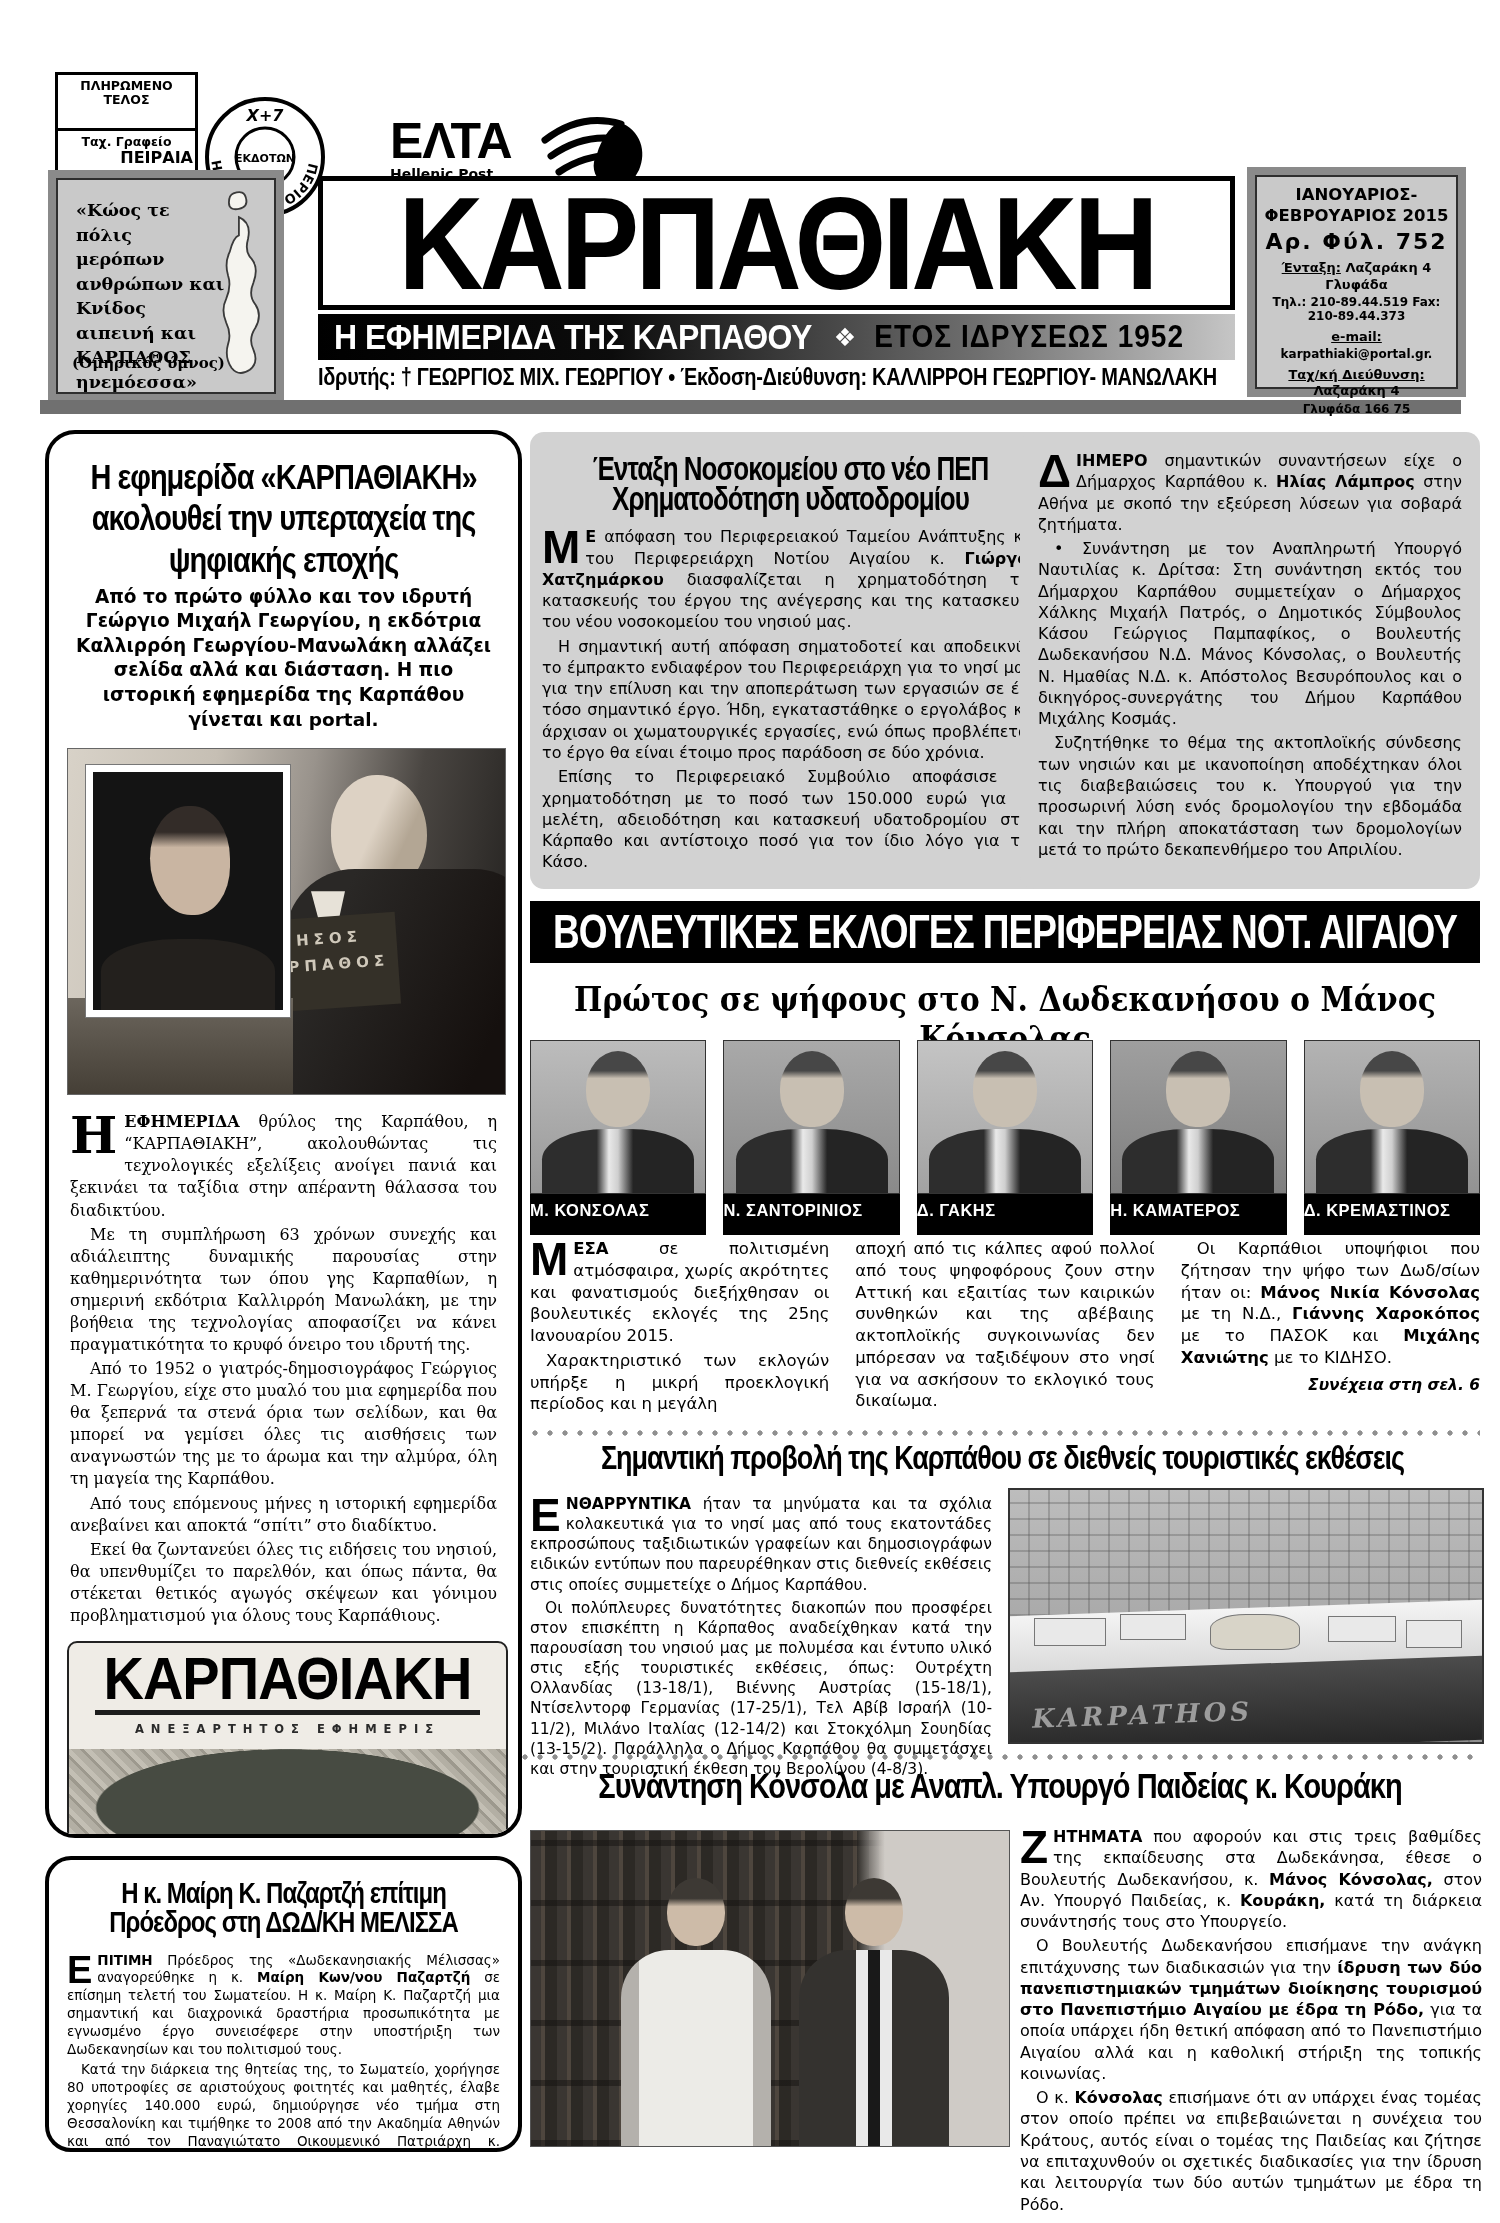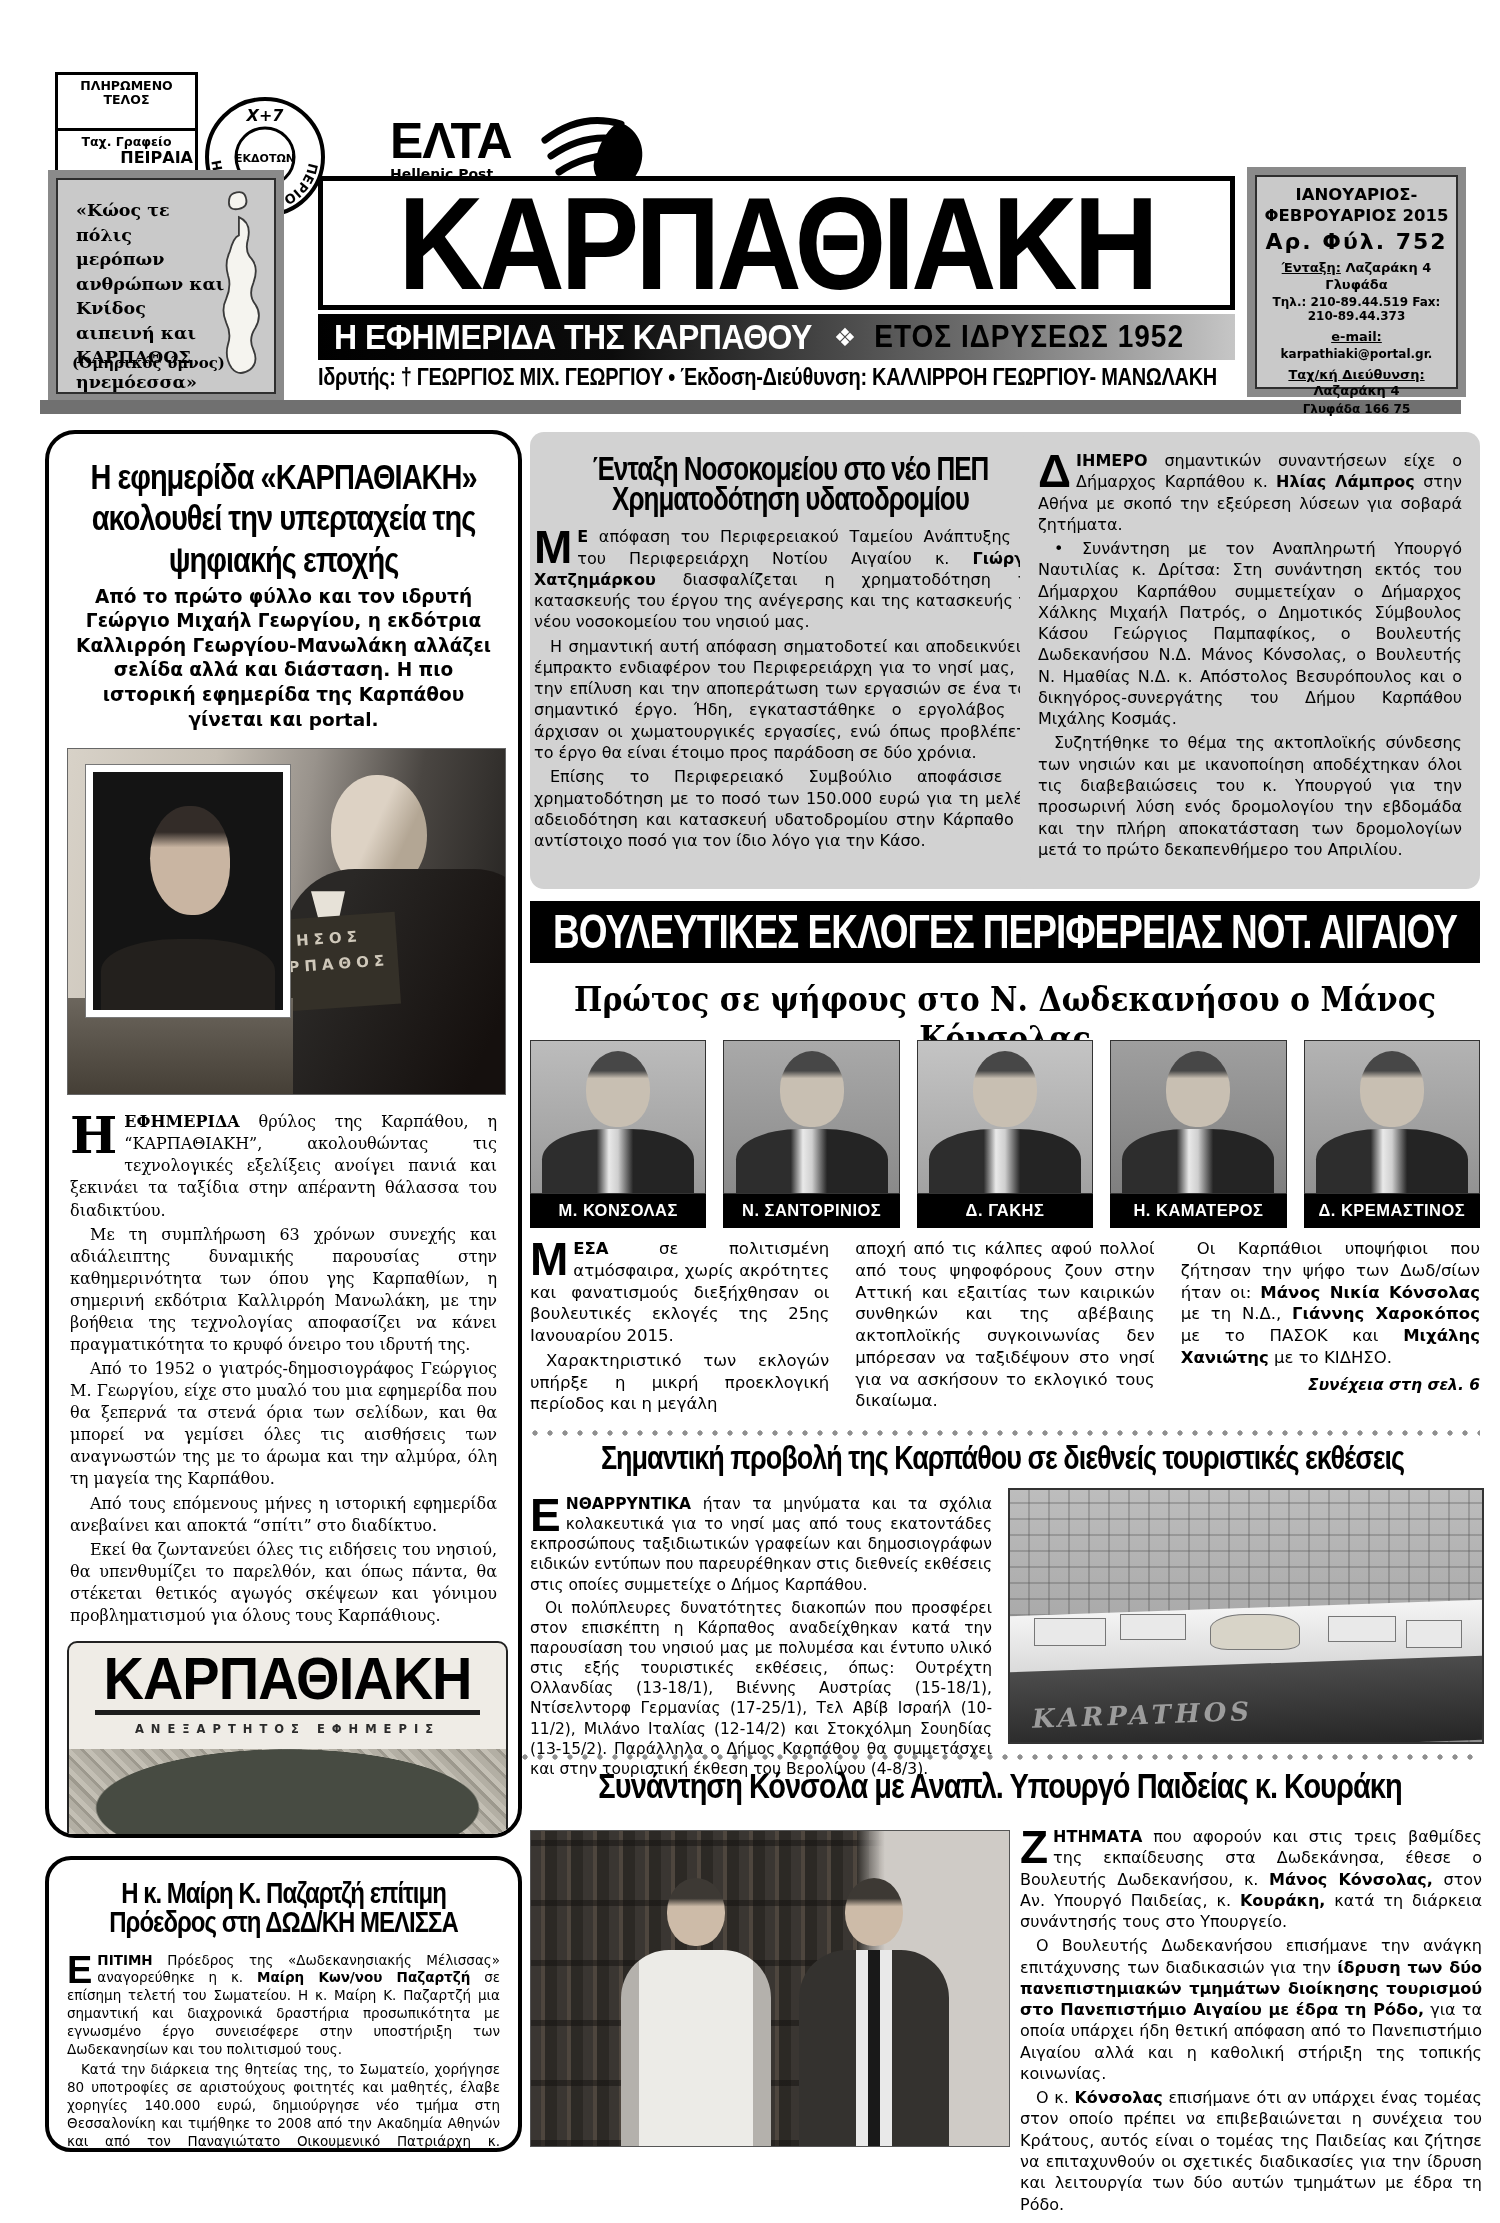--- a/index.html
+++ b/index.html
@@ -103,21 +103,21 @@
       line-height:1;margin-top:8px;transform:scaleY(1.05);}
   .op-rule{width:88%;margin:3px auto 0;border-top:5px solid #1d1d1d;}
   .op-tagline{font-size:11.5px;font-weight:bold;letter-spacing:7px;color:#2a2a2a;margin-top:7px;}
   .op-photo{position:absolute;left:0;right:0;bottom:0;height:196px;
       background:
         radial-gradient(ellipse 44% 30% at 50% 30%,#474b42 0 99%,transparent 100%),
         radial-gradient(ellipse 60% 20% at 88% 72%,#5d6055 0 99%,transparent 100%),
         repeating-linear-gradient(45deg,#b3afa4 0 6px,#9d998e 6px 9px,#c3bfb4 9px 14px);}
 
   
-  .hospital-box{left:530px;top:432px;width:521px;height:457px;padding:18px 4px 0;}
+  .hospital-box{left:530px;top:432px;width:521px;height:457px;padding:18px 12px 0;}
   .meetings-box{left:1020px;top:432px;width:460px;height:457px;padding:18px 18px 0;}
   .gb-head{font-size:26px;line-height:1.16;margin-bottom:16px;}
   .gb-head .sy{transform:scaleY(1.25);}
 
   
   .election-banner{left:530px;top:901px;width:950px;height:62px;background:#000;color:#fff;
       display:flex;align-items:center;justify-content:center;}
   .election-banner span{font-family:"Liberation Sans",sans-serif;font-weight:bold;font-size:37px;
       letter-spacing:-1px;transform:scaleY(1.3);white-space:nowrap;}
   .election-subhead{left:530px;top:984px;width:950px;text-align:center;font-family:"DejaVu Serif",serif;
@@ -129,22 +129,22 @@
   .cand:nth-child(2) .cand-photo{background:linear-gradient(#a9a9a9,#8a8a8a);}
   .cand:nth-child(3) .cand-photo{background:linear-gradient(#c4c4c4,#a2a2a2);}
   .cand:nth-child(4) .cand-photo{background:linear-gradient(#9f9f9f,#7f7f7f);}
   .cand:nth-child(5) .cand-photo{background:linear-gradient(#b3b3b3,#929292);}
   .cand-photo::before{content:"";position:absolute;top:10px;left:50%;transform:translateX(-50%);
       width:64px;height:76px;border-radius:50% 50% 46% 46%;
       background:linear-gradient(#474747 26%,#c8bfb2 36%);}
   .cand-photo::after{content:"";position:absolute;bottom:-8px;left:50%;transform:translateX(-50%);
       width:152px;height:72px;border-radius:42% 42% 0 0;
       background:linear-gradient(90deg,#2d2d2d 36%,#e9e9e9 44%,#cfcfcf 50%,#242424 60%);}
-  .cand-name{background:#000;color:#fff;text-align:center;font-weight:bold;font-size:16.5px;
-      letter-spacing:.5px;padding:7px 0 8px;font-family:"Liberation Sans",sans-serif;}
+  .cand-name{background:#000;color:#fff;font-weight:bold;font-size:16.5px;
+      letter-spacing:.5px;padding:7px 0 15px;font-family:"Liberation Sans",sans-serif;}
   .election-cols{left:530px;top:1238px;width:950px;display:flex;gap:26px;}
   .ecol{flex:1;font-size:16.5px;line-height:1.32;text-align:justify;}
   .ecol p{margin:0 0 3px;text-indent:16px;}
   .ecol p.first{text-indent:0;}
   .dots1{left:530px;top:1428px;width:950px;}
 
   
   .tourism-head{left:525px;top:1440px;width:955px;font-size:27px;}
   .tourism-body{left:530px;top:1494px;width:462px;font-size:15.5px;line-height:1.3;text-align:justify;}
   .tourism-body p{margin:0 0 3px;text-indent:15px;}

